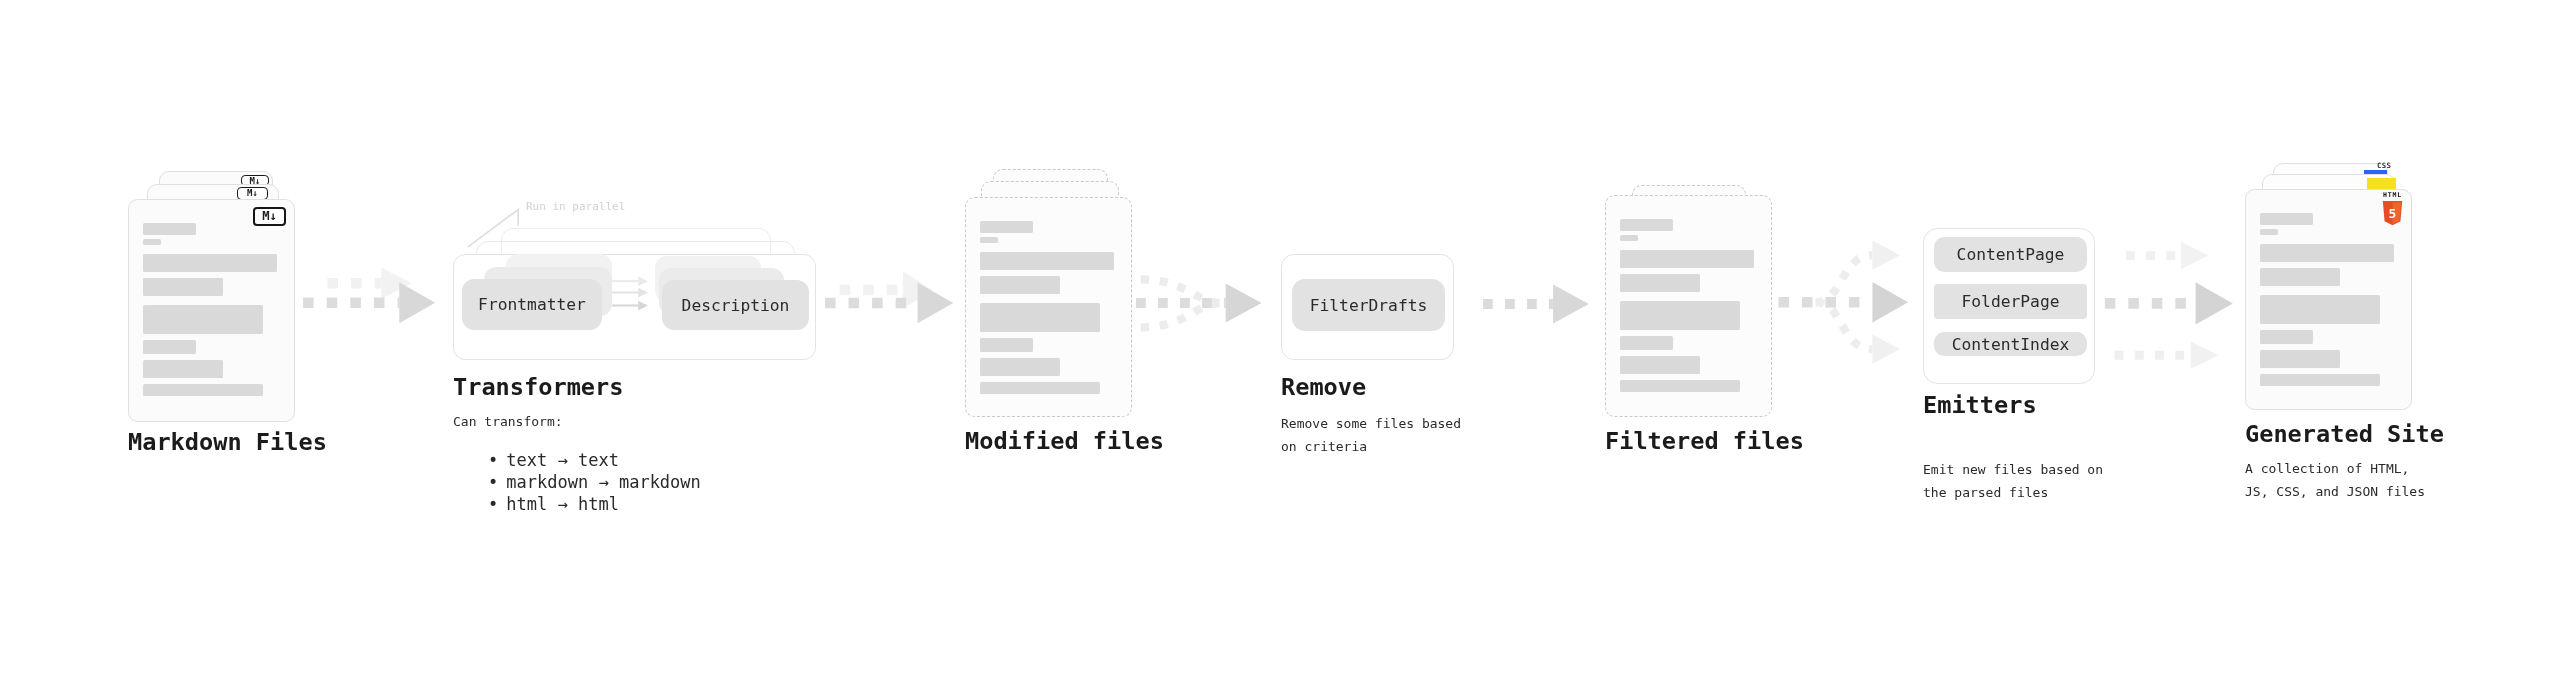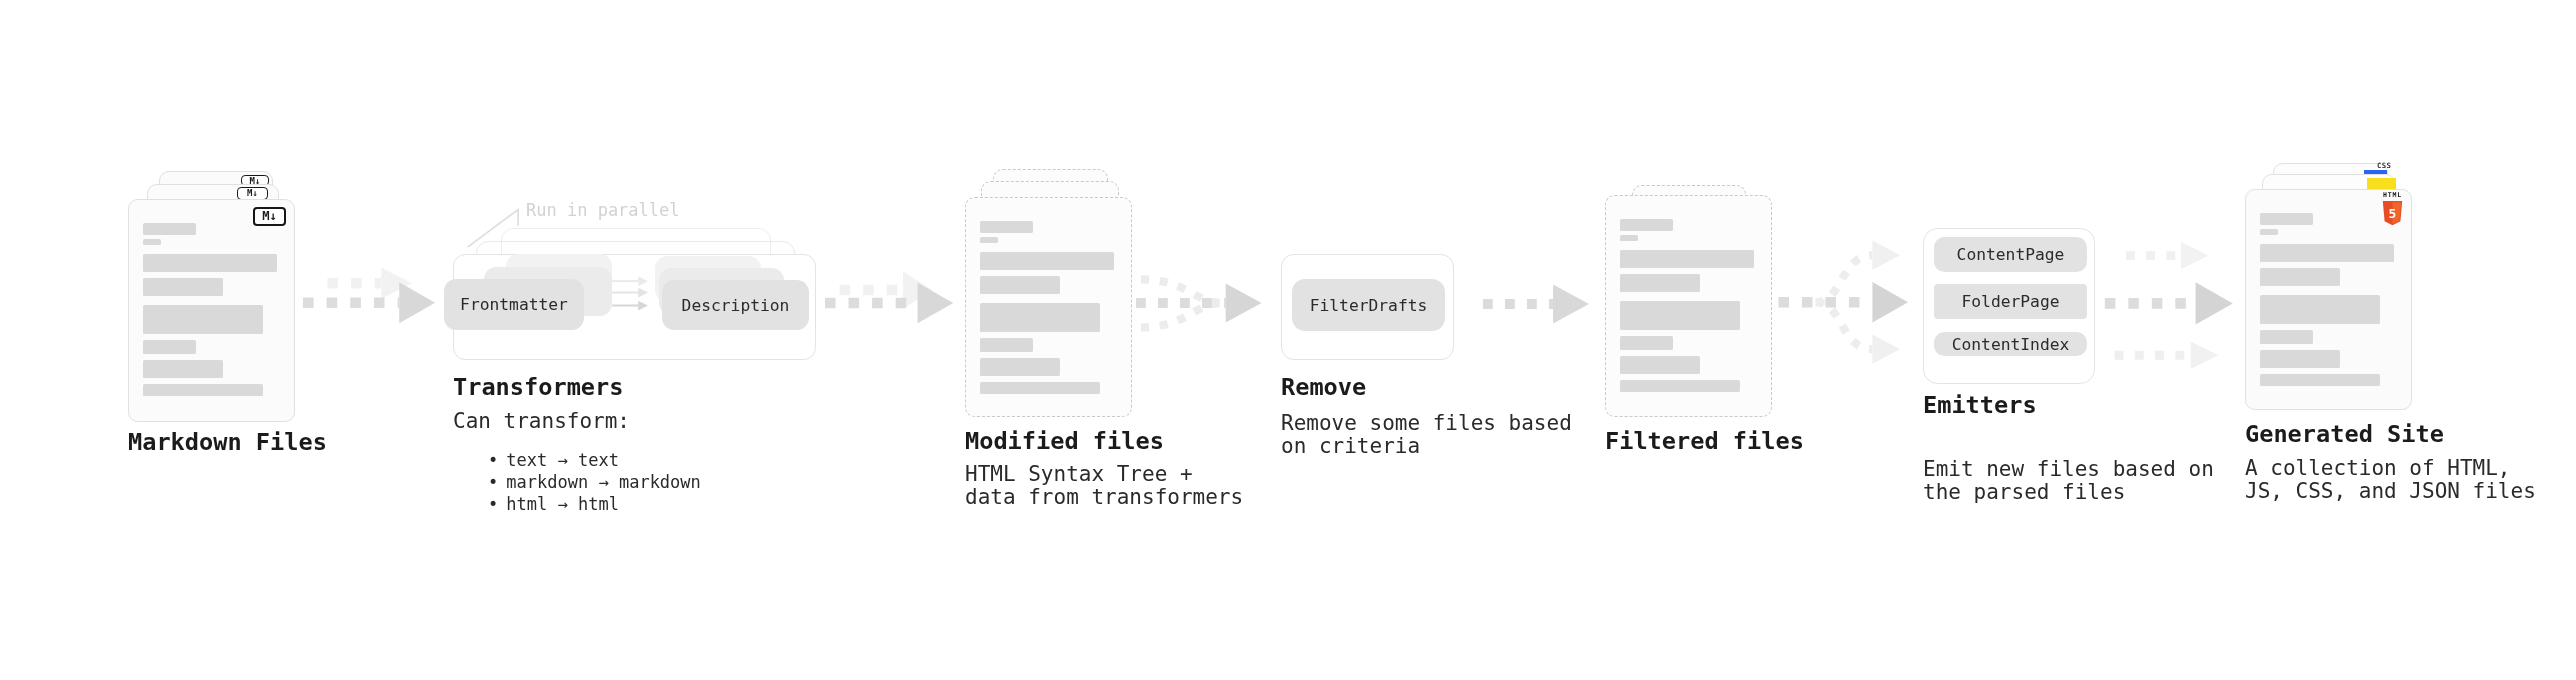--- a/index.html
+++ b/index.html
@@ -5,22 +5,22 @@
   html,body{margin:0;padding:0;background:#fff;}
   .canvas{position:relative;width:2576px;height:681px;background:#fff;overflow:hidden;
           font-family:"DejaVu Sans Mono","Liberation Mono",monospace;color:#1c1c1c;}
   
   .doc{position:absolute;background:#fbfbfb;border:1.6px solid #e0e0e0;border-radius:9.8px;box-sizing:border-box;}
   .doc.dashed{border:1.6px dashed #c9c9c9;background:#fcfcfc;}
   .doc-lines{position:absolute;left:14px;top:23px;right:14px;}
   .bar{background:#d9d9d9;border-radius:1.6px;}
   
   .sec-title{position:absolute;font-size:23.6px;font-weight:700;color:#1b1b1b;white-space:nowrap;line-height:26px;}
-  .sec-desc{position:absolute;font-size:21px;line-height:23px;color:#2a2a2a;white-space:nowrap;}
-  .annotation{position:absolute;font-size:17px;color:#d2d2d2;white-space:nowrap;}
+  .sec-desc{position:absolute;font-size:13px;line-height:23px;color:#2a2a2a;white-space:nowrap;}
+  .annotation{position:absolute;font-size:11px;color:#d2d2d2;white-space:nowrap;}
   
   .frame{position:absolute;border:1.6px solid #e3e3e3;border-radius:12.2px;box-sizing:border-box;background:transparent;}
   .frame.solidbg{background:#fff;}
   .frame.g2{border-color:#e9e9e9;}
   .frame.g3{border-color:#ededed;}
   .chip{position:absolute;background:#e2e2e2;border-radius:12.2px;display:flex;align-items:center;justify-content:center;
         font-size:16.3px;color:#2b2b2b;white-space:nowrap;}
   .ghost{position:absolute;border-radius:12.2px;}
   .ghost.l1{background:#ebebeb;}
   .ghost.l2{background:#f2f2f2;}
@@ -92,21 +92,21 @@
 
   <svg style="left:612px;top:273px;" width="41" height="39" viewBox="0 0 50 48">
     <line x1="0" y1="10" x2="32" y2="10" stroke="#eaeaea" stroke-width="2.5"></line>
     <polygon points="32,4 44,10 32,16" fill="#eaeaea"></polygon>
     <line x1="0" y1="24" x2="32" y2="24" stroke="#e3e3e3" stroke-width="2.5"></line>
     <polygon points="32,18 44,24 32,30" fill="#e3e3e3"></polygon>
     <line x1="0" y1="40" x2="32" y2="40" stroke="#d6d6d6" stroke-width="2.5"></line>
     <polygon points="32,34 44,40 32,46" fill="#d6d6d6"></polygon>
   </svg>
 
-  <div class="chip" style="left:444px;top:279px;width:140px;height:51px;">Frontmatter</div>
+  <div class="chip" style="left:462px;top:279px;width:140px;height:51px;">Frontmatter</div>
   <div class="chip" style="left:662px;top:280px;width:147px;height:50px;">Description</div>
 
   <div class="sec-title" style="left:453px;top:374px;">Transformers</div>
   <div class="sec-desc" style="left:453px;top:410px;">Can transform:</div>
   <ul class="bullets" style="left:475px;top:436px;">
     <li>text → text</li>
     <li>markdown → markdown</li>
     <li>html → html</li>
   </ul>
 
@@ -125,24 +125,20 @@
         <div class="bar" style="width: 18px; height: 5.7px; margin-top: 4.1px;"></div>
         <div class="bar" style="width: 134px; height: 18px; margin-top: 9px;"></div>
         <div class="bar" style="width: 80px; height: 18px; margin-top: 6.5px;"></div>
         <div class="bar" style="width: 120px; height: 29px; margin-top: 8.1px;"></div>
         <div class="bar" style="width: 53px; height: 14px; margin-top: 6.5px;"></div>
         <div class="bar" style="width: 80px; height: 18px; margin-top: 5.7px;"></div>
         <div class="bar" style="width: 120px; height: 12.2px; margin-top: 6.5px;"></div>
       </div>
   </div>
   <div class="sec-title" style="left:965px;top:428px;">Modified files</div>
-  <div class="sec-desc" style="left:965px;top:463px;">
-    <div>HTML Syntax Tree +</div>
-    <div>data from transformers</div>
-  </div>
 
   <svg style="left:1136px;top:267px;" width="137" height="72" viewBox="0 0 168 88">
     <path d="M6,15 C62,15 72,44 106,44" fill="none" stroke="#ececec" stroke-width="10" stroke-dasharray="10 13"></path>
     <path d="M6,74 C62,74 72,44 106,44" fill="none" stroke="#ececec" stroke-width="10" stroke-dasharray="10 13"></path>
     <line x1="0" y1="44" x2="110" y2="44" stroke="#dcdcdc" stroke-width="12" stroke-dasharray="12 15"></line>
     <polygon points="110,20 154,44 110,68" fill="#d6d6d6"></polygon>
   </svg>
 
   <div class="frame solidbg" style="left:1281px;top:254px;width:173px;height:106px;border-radius:13px;"></div>
   <div class="chip" style="left:1292px;top:279px;width:153px;height:52px;border-radius:13px;">FilterDrafts</div>

